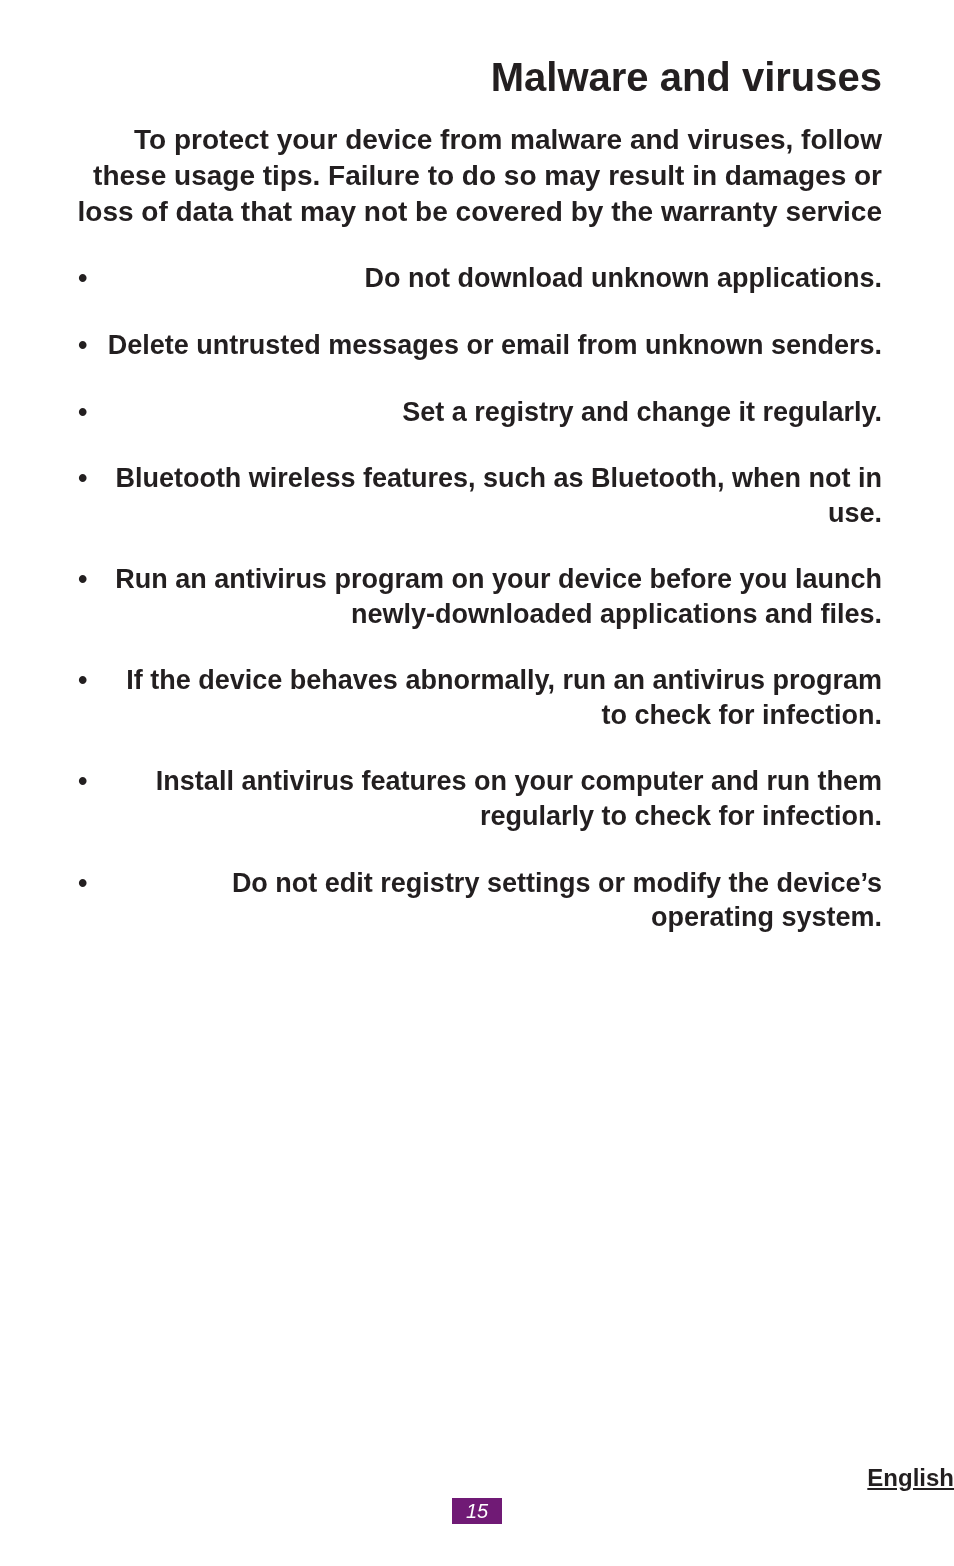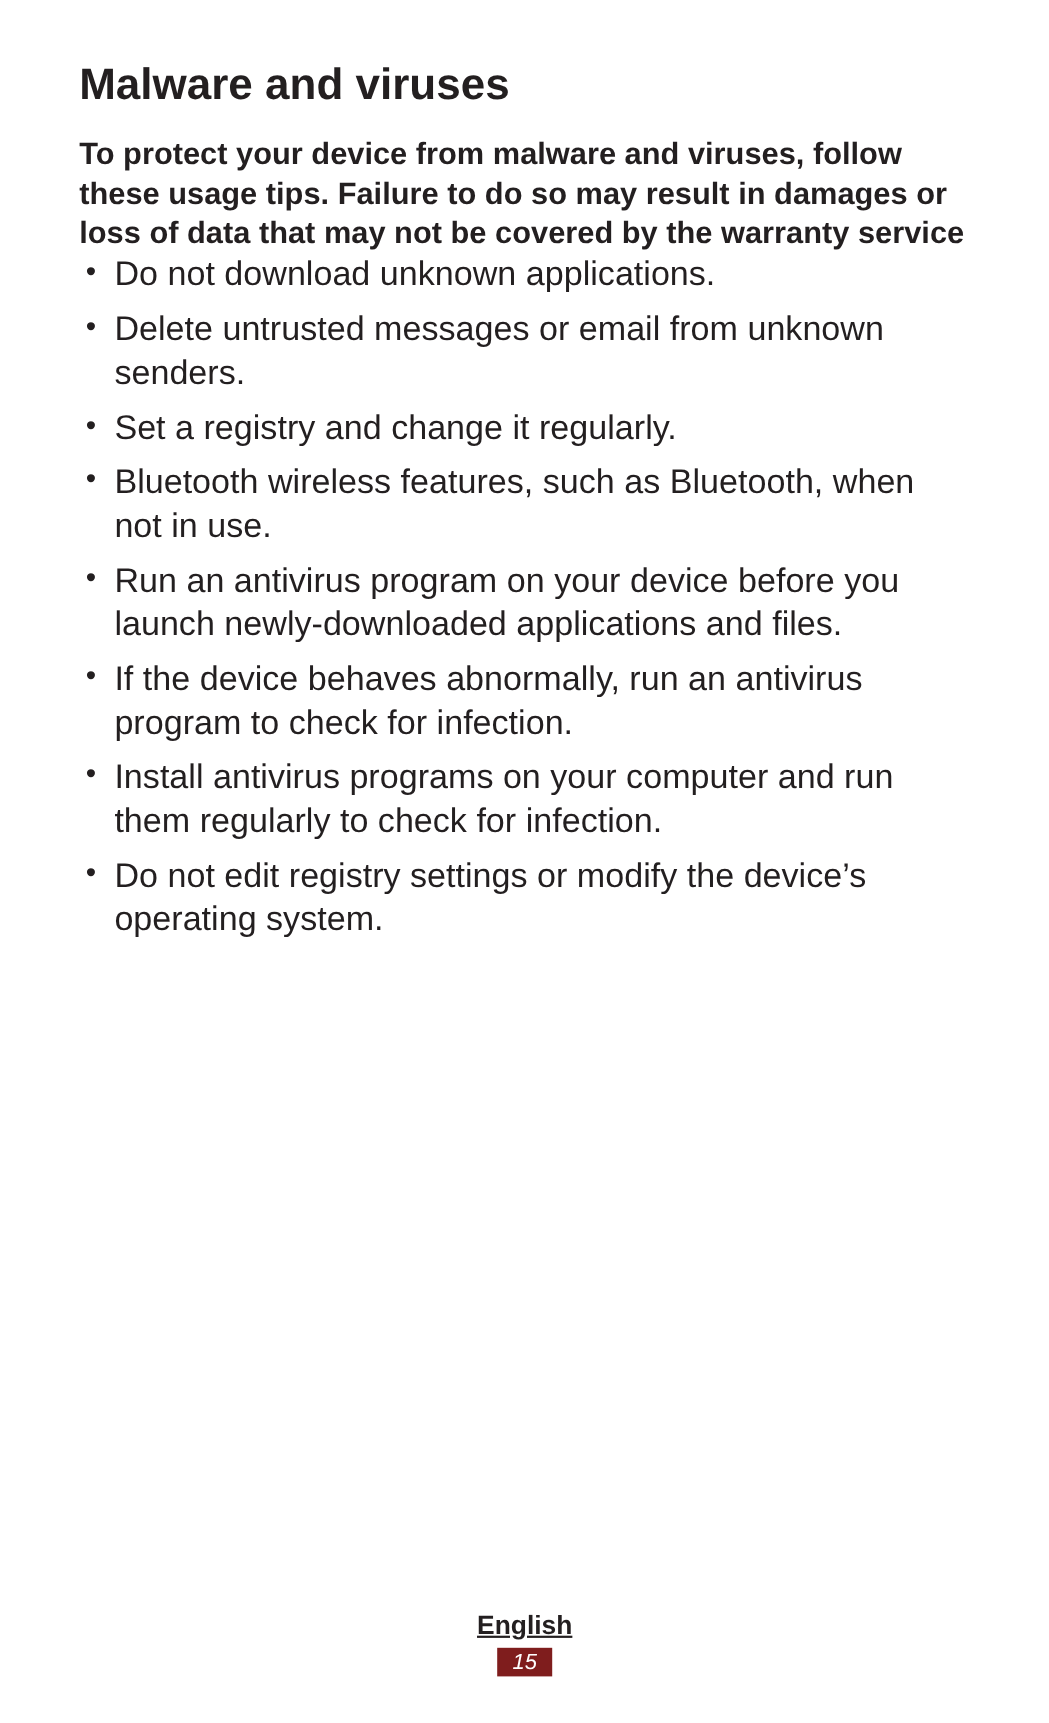--- a/index.html
+++ b/index.html
@@ -1,18 +1,19 @@
 <!DOCTYPE html>
 <html><head>
 <meta charset="utf-8">
 <style>
   * {
     margin: 0;
     padding: 0;
     box-sizing: border-box;
+    text-align: right;
   }
   html, body {
     width: 954px;
     height: 1566px;
     background: #ffffff;
     font-family: "Myriad Pro", "Segoe UI", Arial, sans-serif;
     color: #231f20;
   }
   .page {
     width: 954px;
@@ -31,24 +32,25 @@
     font-weight: 700;
     line-height: 1.28;
   }
   ul.tips {
     list-style: none;
     padding-left: 0;
   }
   ul.tips li {
     position: relative;
     padding-left: 32px;
-    font-size: 31px;
+    font-size: 27px;
     line-height: 1.28;
     margin-bottom: 10px;
-    font-weight: 400;
+    font-weight: 700;
+    margin-top: 32px;
   }
   ul.tips li::before {
     content: "•";
     position: absolute;
     left: 6px;
     top: 0;
     font-size: 27px;
     line-height: 1.28;
   }
   .footer {
@@ -59,21 +61,21 @@
     text-align: center;
     text-decoration: underline;
   }
   .footer-lang {
     font-size: 24px;
     font-weight: 700;
     margin-bottom: 6px;
   }
   .footer-page {
     display: inline-block;
-    background: #7f1d1d;
+    background: #701a75;
     color: #ffffff;
     font-style: italic;
     font-size: 20px;
     padding: 1px 14px;
     line-height: 1.2;
   }
 </style>
 </head>
 <body>
 
@@ -83,21 +85,21 @@
 
   <h2 class="sub-heading">To protect your device from malware and viruses, follow these usage tips. Failure to do so may result in damages or loss of data that may not be covered by the warranty service</h2>
 
   <ul class="tips">
     <li>Do not download unknown applications.</li>
     <li>Delete untrusted messages or email from unknown senders.</li>
     <li>Set a registry and change it regularly.</li>
     <li>Bluetooth wireless features, such as Bluetooth, when not in use.</li>
     <li>Run an antivirus program on your device before you launch newly-downloaded applications and files.</li>
     <li>If the device behaves abnormally, run an antivirus program to check for infection.</li>
-    <li>Install antivirus programs on your computer and run them regularly to check for infection.</li>
+    <li>Install antivirus features on your computer and run them regularly to check for infection.</li>
     <li>Do not edit registry settings or modify the device’s operating system.</li>
   </ul>
 
   <div class="footer">
     <div class="footer-lang">English</div>
     <div class="footer-page">15</div>
   </div>
 
 </div>
 

